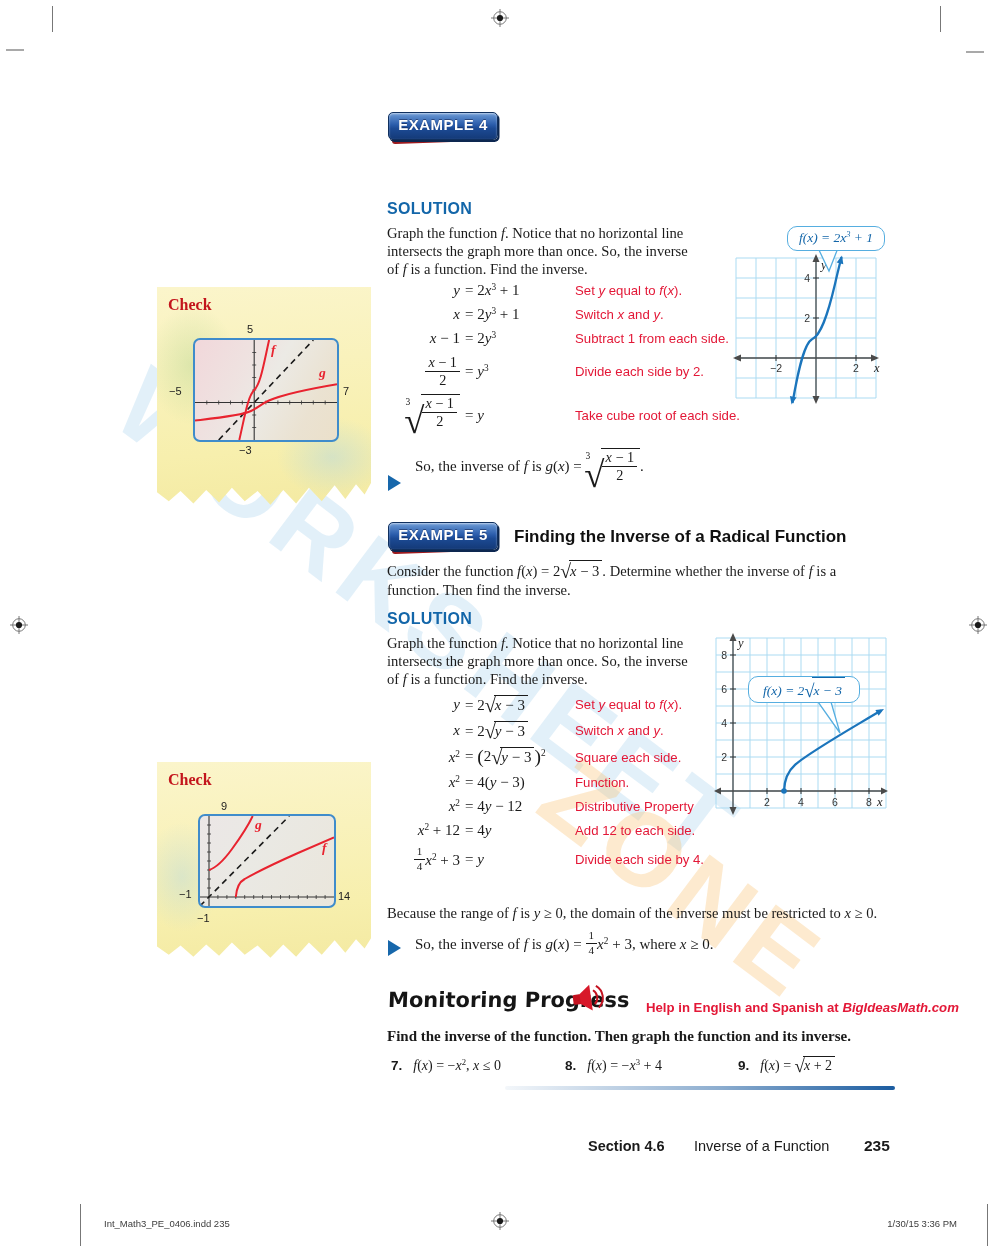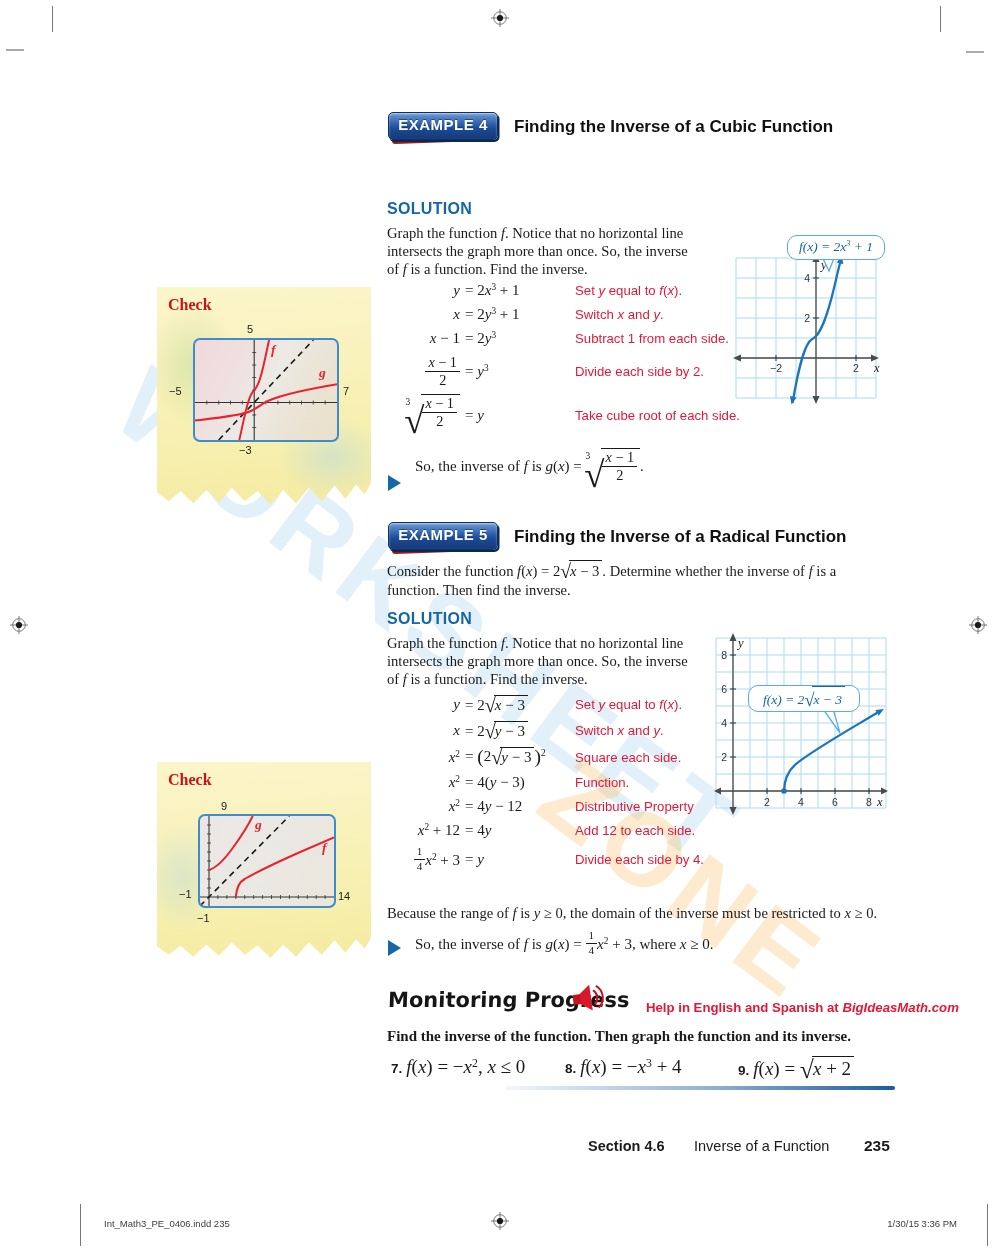--- a/index.html
+++ b/index.html
@@ -48,21 +48,21 @@
   .rt .ri { font-size:9.5px; vertical-align:0.9em; margin-right:-6px; position:relative; top:-3px; }
   .rt.big .rs { font-size:2.45em; vertical-align:-0.45em; margin-right:-3px; }
 
   .concl { position:absolute; display:flex; align-items:flex-end; z-index:2; font-size:15px; }
   .tri { width:0; height:0; border-left:13px solid #1767ab; border-top:8px solid transparent;
          border-bottom:8px solid transparent; margin-right:14px; flex:none; }
 
   
   .graphbox { position:absolute; z-index:2; }
   .callout { position:absolute; background:#fff; border:1.4px solid #56aee0; border-radius:10px;
-             color:#1366a9; font-style:italic; font-size:13.5px; text-align:center; z-index:4;margin-top:9px; }
+             color:#1366a9; font-style:italic; font-size:13.5px; text-align:center; z-index:4; }
   .callout .ov { border-top-color:#1366a9; }
   .tailsvg { position:absolute; z-index:3; }
 
   
   .note { position:absolute; width:214px; z-index:1;
           background:linear-gradient(175deg,#fbf5cb 0%,#f7efad 70%,#f3e9a0 100%);
           clip-path:polygon(0 0,100% 0,100% 86%,97% 91%,93% 86.5%,88% 93%,83% 87%,77% 94%,71% 88%,65% 95%,59% 89%,53% 95.5%,47% 89.5%,41% 94%,35% 88%,29% 94.5%,23% 89%,17% 95%,11% 89.5%,5.5% 94%,0 90%); }
   .deco { position:absolute; border-radius:50%; pointer-events:none; }
   .checkt { position:absolute; left:11px; top:9px; font:bold 16px "Liberation Serif", serif; color:#c3151c; }
   .screen { position:absolute; border:2px solid #3f8ccb; border-radius:7px; overflow:hidden; }
@@ -70,21 +70,21 @@
   .screen2 { background:linear-gradient(118deg, rgba(240,225,235,.3), rgba(235,235,232,0) 40%, rgba(235,225,205,.35)), #eae9e4; }
   .wlabel { position:absolute; font:11px "Liberation Sans", sans-serif; color:#222; }
 
   
   .mp-title { position:absolute; font:bold 21px "DejaVu Sans", sans-serif; color:#151515; transform:skewX(-2deg); z-index:2; }
   .help { position:absolute; font:bold 13.2px "Liberation Sans", sans-serif; color:#e31837; z-index:2; }
   .help .site { font-style:italic; }
   .instr { position:absolute; font-weight:bold; font-size:15px; z-index:2; }
   .exitem { position:absolute; white-space:nowrap; z-index:2; }
   .exnum { font:bold 13.5px "Liberation Sans", sans-serif; }
-  .exeq { font-size:19px; margin-left:4px; }
+  .exeq { font-size:14px; margin-left:11px; }
   .rule { position:absolute; height:3.5px; border-radius:2px; z-index:2;
           background:linear-gradient(90deg, rgba(27,92,160,0.05), rgba(27,92,160,0.5) 55%, #1b5ca0); }
 
   
   .fsec  { position:absolute; font:bold 14.5px "Liberation Sans", sans-serif; z-index:2; }
   .ftitle{ position:absolute; font:14.5px "Liberation Sans", sans-serif; z-index:2; }
   .fpage { position:absolute; font:bold 15.5px "Liberation Sans", sans-serif; z-index:2; }
 </style>
 </head>
 <body>
@@ -112,21 +112,20 @@
   </svg>
   <svg class="regmark" style="left:969px; top:616px;" viewBox="0 0 18 18">
     <circle cx="9" cy="9" r="6.3" fill="none" stroke="#777" stroke-width="1"></circle>
     <line x1="9" y1="0" x2="9" y2="18" stroke="#777" stroke-width="1"></line>
     <line x1="0" y1="9" x2="18" y2="9" stroke="#777" stroke-width="1"></line>
     <circle cx="9" cy="9" r="3.1" fill="#1a1a1a"></circle>
   </svg>
 
   <div class="swoosh" style="left:392px; top:136px;"></div>
   <div class="badge" style="left:388px; top:112px;">EXAMPLE 4</div>
-  <div class="ex-title" style="left:514px; top:117px;">Finding the Inverse of a Cubic Function</div>
 
   <div class="sol" style="left:387px; top:200px;">SOLUTION</div>
   <div class="para" style="left:387px; top:224px; width:335px;">Graph the function <i>f</i>. Notice that no horizontal line<br>intersects the graph more than once. So, the inverse<br>of <i>f</i> is a function. Find the inverse.</div>
 
   <div class="graphbox" style="left:733px; top:226px; width:152px; height:182px;">
     <div class="callout" style="left:54px; top:0; width:96px; height:23px; line-height:22px;"><i>f</i>(<i>x</i>) = 2<i>x</i><sup>3</sup> + 1</div>
     <svg class="tailsvg" style="left:82px; top:21px;" width="26" height="26">
       <polygon points="3,1 23,1 14,24" fill="#ffffff" stroke="#56aee0" stroke-width="1.3"></polygon>
     </svg>
     <svg style="position:absolute; left:0; top:28px;" width="150" height="152">

